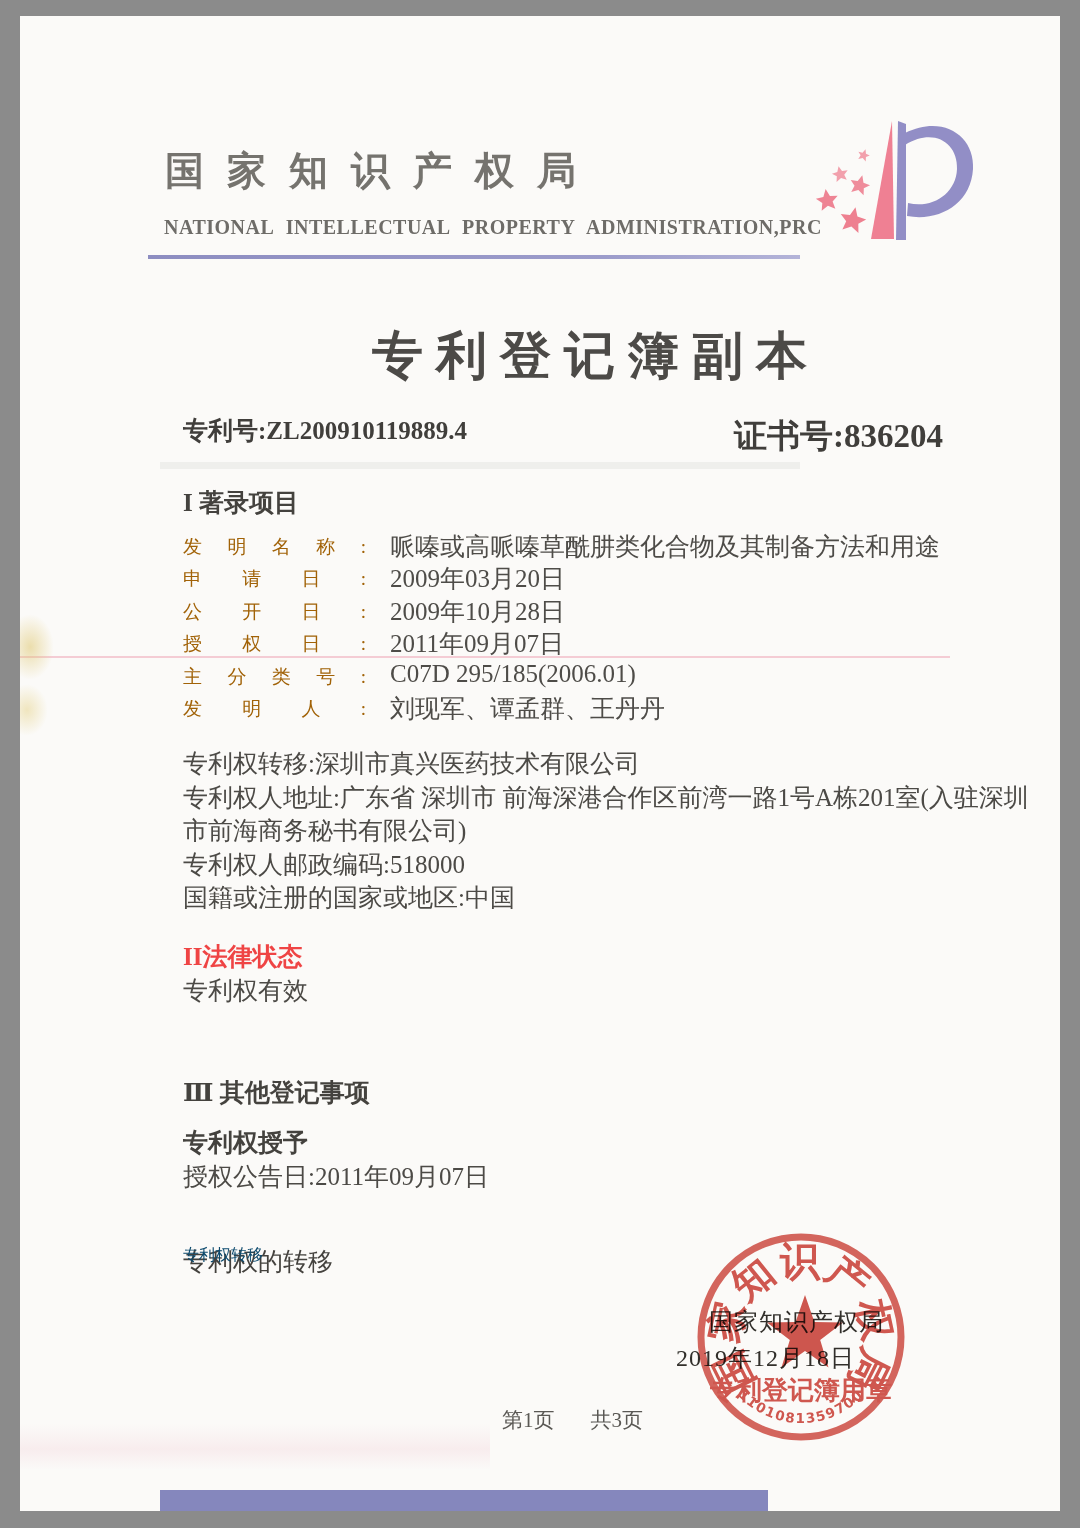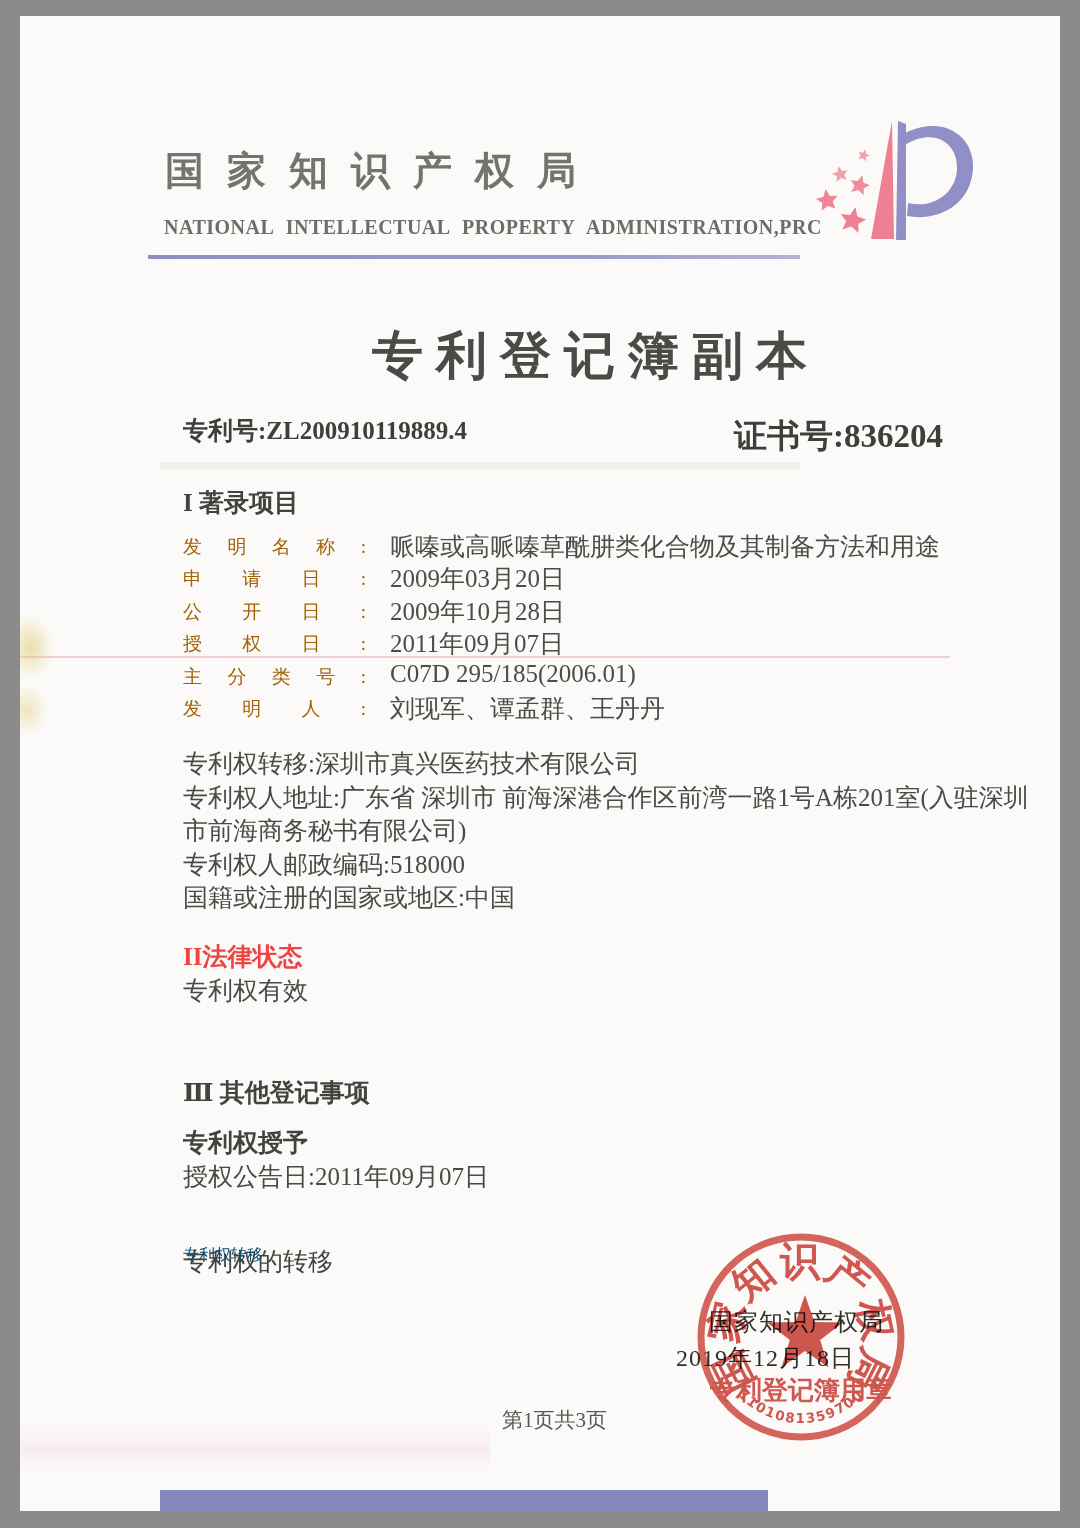--- a/index.html
+++ b/index.html
@@ -67,21 +67,21 @@
   
   .sec2-heading{position:absolute;left:163px;top:924px;font-size:25px;font-weight:bold;color:#ef4444;}
   .sec2-status{position:absolute;left:163px;top:958px;font-size:25px;color:#4c4a46;}
   .sec3-heading{position:absolute;left:163px;top:1044px;font-size:25px;font-weight:bold;color:#44423e;margin-top:16px;}
   .grant-title{position:absolute;left:163px;top:1110px;font-size:25px;font-weight:bold;color:#44423e;}
   .grant-line{position:absolute;left:163px;top:1144px;font-size:25px;color:#4c4a46;}
   .transfer-title{position:absolute;left:163px;top:1229px;font-size:25px;font-weight:normal;color:#44423e;}
   .transfer-line{position:absolute;left:163px;top:1229px;font-size:16px;color:#0c4a6e;}
   
   .footer{position:absolute;left:482px;top:1390px;font-size:21px;color:#5a5854;}
-  .footer .total{}
+  .footer .total{margin-left:36px;}
   
   .stamp{position:absolute;left:646px;top:1186px;mix-blend-mode:multiply;opacity:.92;}
   .stamp-black{
     position:absolute;color:#32302c;font-size:24px;letter-spacing:1px;
     white-space:nowrap;mix-blend-mode:multiply;
   }
   .stamp-agency{left:689px;top:1290px;}
   .stamp-date{left:656px;top:1326px;}
   
   .artifact{position:absolute;pointer-events:none;}

